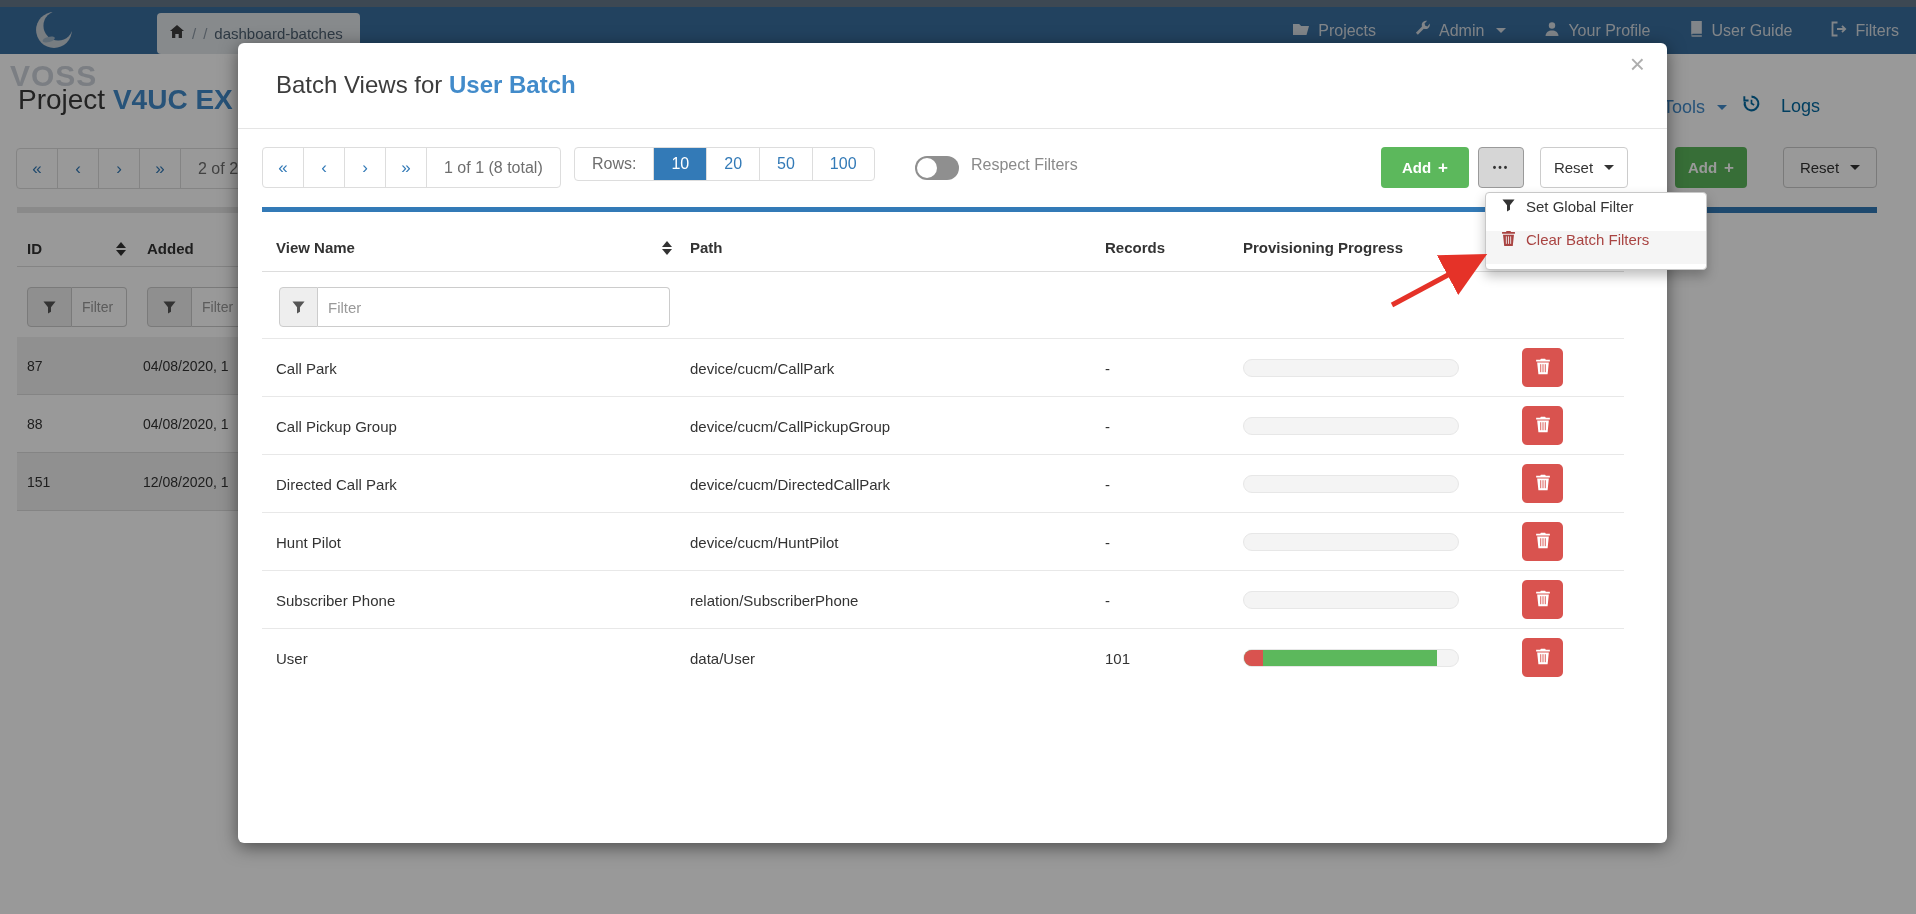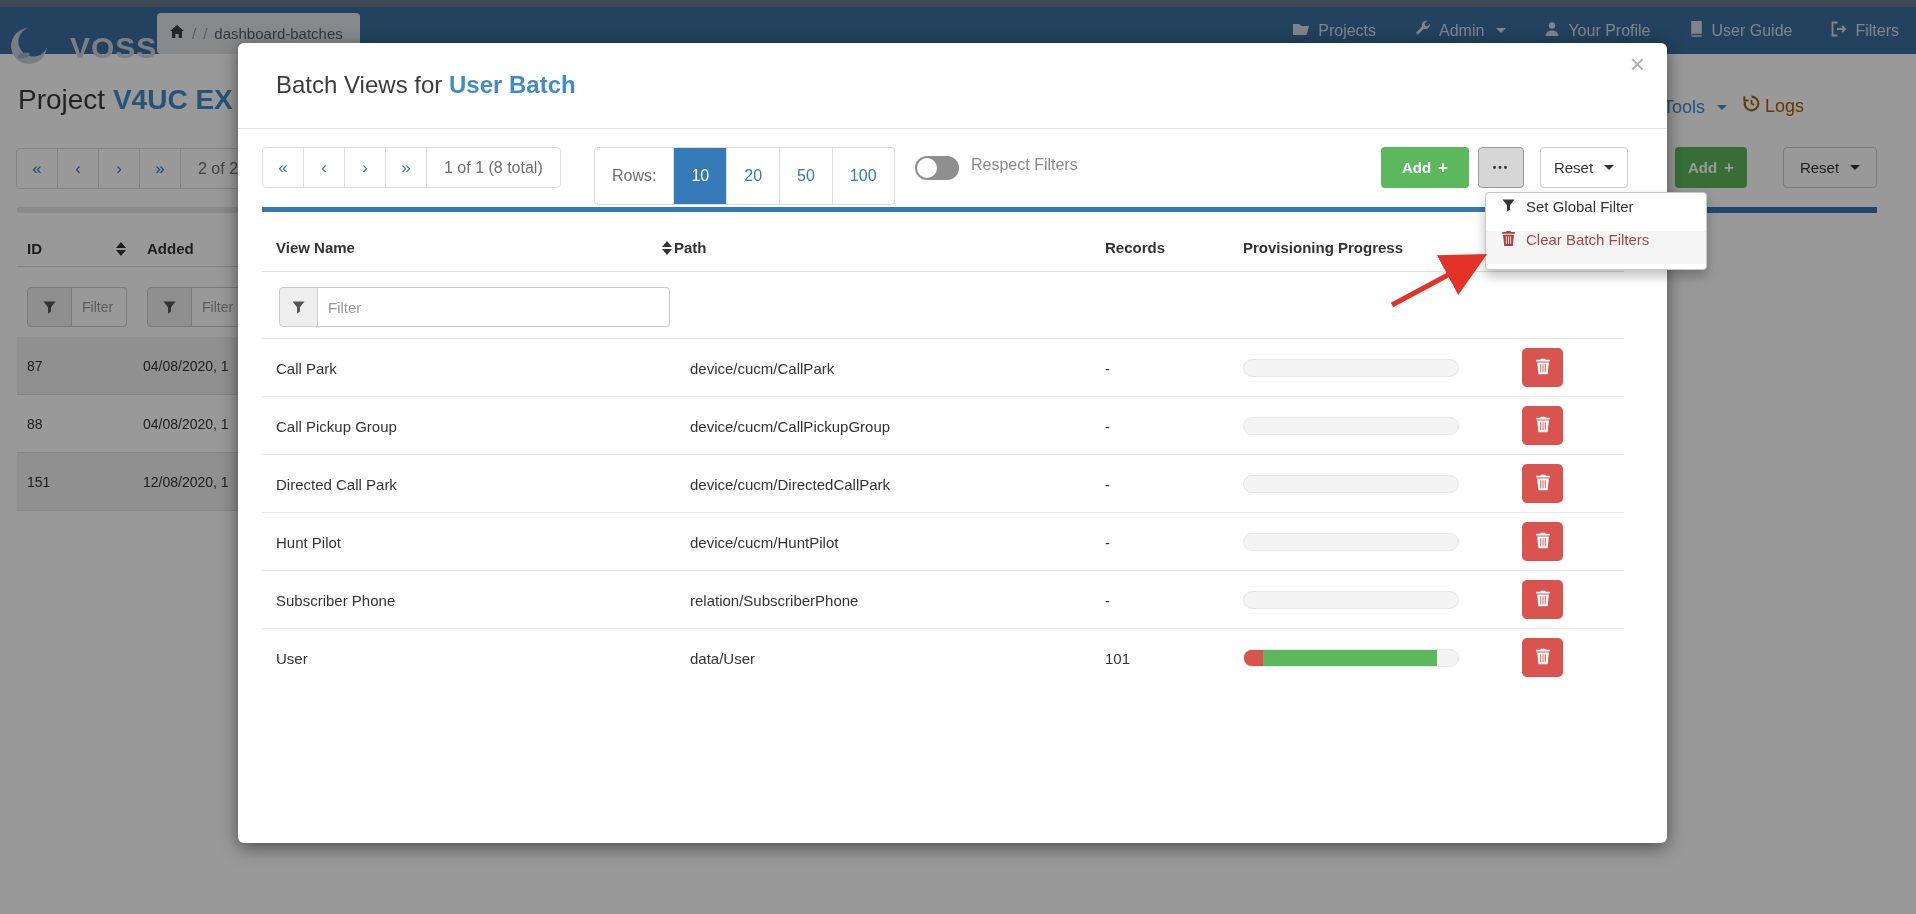--- a/index.html
+++ b/index.html
@@ -2,33 +2,33 @@
 <html><head>
 <meta charset="utf-8">
 <style>
   * { box-sizing: border-box; margin: 0; padding: 0; font-family: "Liberation Sans", sans-serif; }
   html,body { width:1916px; height:914px; overflow:hidden; background:#fff; position:relative; }
 
   
   .page { position:absolute; inset:0; background:#fff; }
   .topstrip { position:absolute; left:0; top:0; width:100%; height:7px; background:#66798b; }
   .navbar { position:absolute; left:0; top:7px; width:100%; height:47px; background:#3a6f9f; }
-  .brand { position:absolute; left:10px; top:20px; display:flex; align-items:center; gap:22px; }
+  .brand { position:absolute; left:10px; top:4px; display:flex; align-items:center; gap:6px;flex-direction:column; }
   .brand-text { font-size:30px; font-weight:bold; color:#cdd3da; letter-spacing:1px; }
   .crumbbox { position:absolute; left:157px; top:6px; height:41px; width:203px; background:#e2e6ea; border-radius:4px; display:flex; align-items:center; gap:7px; padding:0 12px; }
   .crumb-sep { color:#8a97a3; font-size:15px; }
   .crumb-current { color:#4e6172; font-size:15px; white-space:nowrap; }
   .navlinks { position:absolute; right:17px; top:0; height:47px; display:flex; align-items:center; gap:38px; }
   .navlink { display:flex; align-items:center; gap:8px; color:#d8dee4; font-size:16px; cursor:pointer; white-space:nowrap; }
   .caret { display:inline-block; width:0; height:0; border-left:5px solid transparent; border-right:5px solid transparent; border-top:5px solid currentColor; margin-left:4px; }
 
   .pagetitle { position:absolute; left:18px; top:84px; font-size:28px; color:#3a3a3a; white-space:nowrap; }
   .pagetitle b { color:#428bca; }
   .tools { position:absolute; left:1638px; top:96px; display:flex; align-items:center; gap:8px; color:#428bca; font-size:18px; }
-  .logs  { position:absolute; left:1742px; top:94px; display:flex; align-items:center; gap:4px; color:#a16207; font-size:18px; }
+  .logs  { position:absolute; left:1742px; top:94px; display:flex; align-items:center; gap:20px; color:#0369a1; font-size:18px; }
 
   .pager { display:flex; align-items:stretch; border:1px solid #ddd; border-radius:4px; background:#fff; height:41px; overflow:hidden; }
   .pager .pcell { display:flex; align-items:center; justify-content:center; width:41px; color:#337ab7; font-size:17px; border-right:1px solid #ddd; cursor:pointer; }
   .pager .pinfo { display:flex; align-items:center; padding:0 17px; color:#6e6e6e; font-size:16px; white-space:nowrap; border-right:none; width:auto; }
   .bg-pager { position:absolute; left:16px; top:148px; }
 
   .btn { display:inline-flex; align-items:center; justify-content:center; gap:7px; border-radius:4px; font-size:15px; border:1px solid transparent; cursor:pointer; height:41px; }
   .btn-add { background:#5cb85c; color:#fff; font-weight:bold; }
   .btn-reset { background:#fff; color:#333; border-color:#ccc; }
   .plus { font-weight:bold; font-size:17px; }
@@ -60,21 +60,21 @@
 
   
   .backdrop { position:absolute; inset:0; background:rgba(0,0,0,0.40); }
   .modal { position:absolute; left:238px; top:43px; width:1429px; height:800px; background:#fff; border-radius:6px; box-shadow:0 4px 18px rgba(0,0,0,0.5); }
   .m-title { position:absolute; left:38px; top:28px; font-size:24px; color:#3c3c3c; }
   .m-title b { color:#428bca; }
   .m-close { position:absolute; right:22px; top:8px; font-size:26px; color:#aeaeae; cursor:pointer; line-height:1; }
   .m-div { position:absolute; left:0; top:85px; width:100%; border-top:1px solid #e5e5e5; }
 
   .m-pager { position:absolute; left:24px; top:104px; }
-  .rowsgroup { position:absolute; left:356px; top:104px; display:flex; height:58px; border:1px solid #ddd; border-radius:4px; overflow:hidden; }
+  .rowsgroup { position:absolute; left:336px; top:104px; display:flex; height:34px; border:1px solid #ddd; border-radius:4px; overflow:hidden; }
   .rowsgroup .rcell { display:flex; align-items:center; justify-content:center; padding:0 17px; font-size:16px; border-right:1px solid #ddd; }
   .rowsgroup .rcell:last-child { border-right:none; }
   .rows-label { color:#6e6e6e; }
   .rows-opt { color:#337ab7; cursor:pointer; }
   .rows-opt.sel { background:#337ab7; color:#fff; }
 
   .toggle { position:absolute; left:677px; top:113px; width:44px; height:24px; border-radius:12px; background:#8f8f8f; cursor:pointer; }
   .toggle .knob { position:absolute; left:2px; top:2px; width:20px; height:20px; border-radius:50%; background:#fff; }
   .toggle-label { position:absolute; left:733px; top:113px; font-size:16px; color:#8a8a8a; }
 
@@ -298,21 +298,21 @@
     <i class="caret"></i>
   </button>
 
   <div class="m-bar"></div>
 
   <span class="th" style="left:38px; top:196px;">View Name</span>
   <span class="sorticon" style="left:424px; top:198px;">
       <i class="up"></i>
       <i class="dn"></i>
     </span>
-  <span class="th" style="left:436px; top:196px;">Path</span>
+  <span class="th" style="left:452px; top:196px;">Path</span>
   <span class="th" style="left:867px; top:196px;">Records</span>
   <span class="th" style="left:1005px; top:196px;">Provisioning Progress</span>
   <div class="m-hdiv"></div>
 
   <div class="fgroup m-f1">
     <span class="faddon">
         <svg class="ic" width="13" height="13" viewBox="0 0 14 14" fill="currentColor">
           <path d="M.5.5h13L8.6 6.6v4.9l-3.2 2V6.6z"></path>
         </svg>
       </span>

